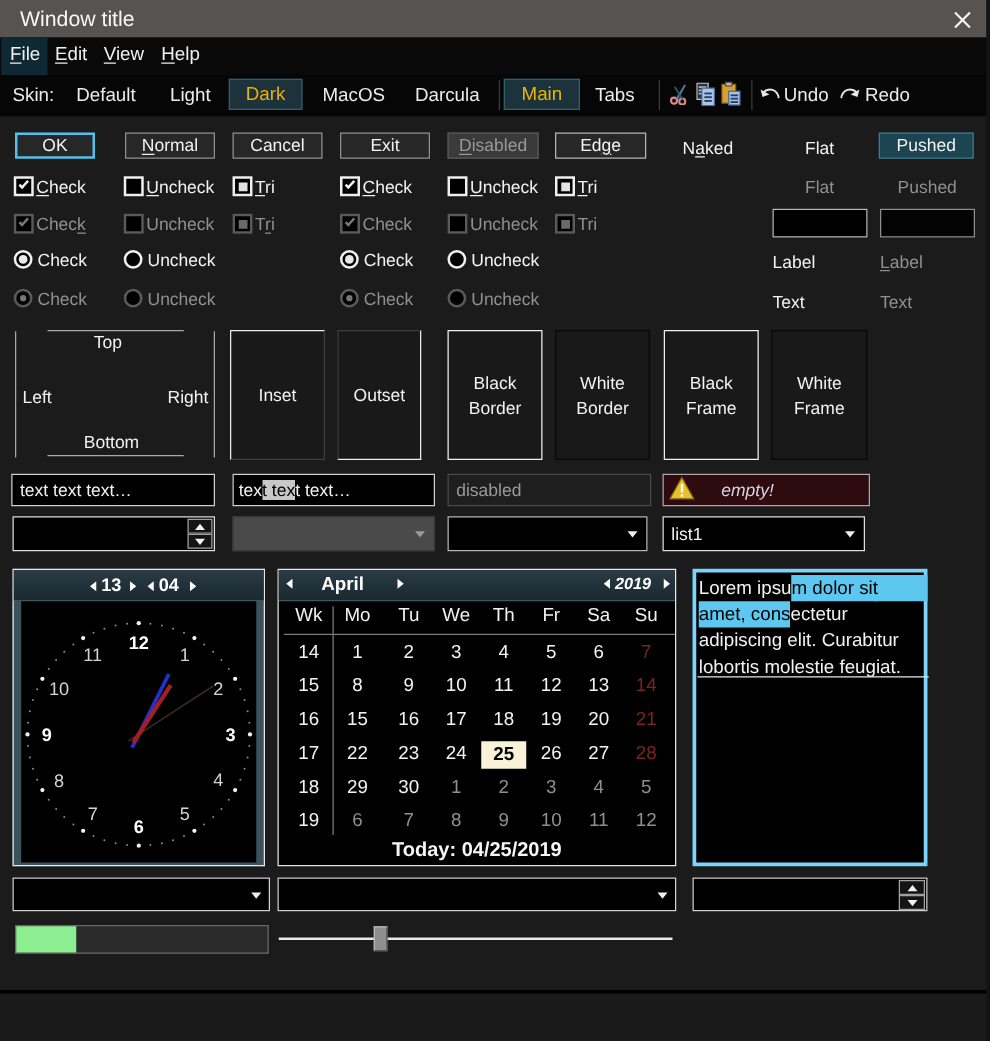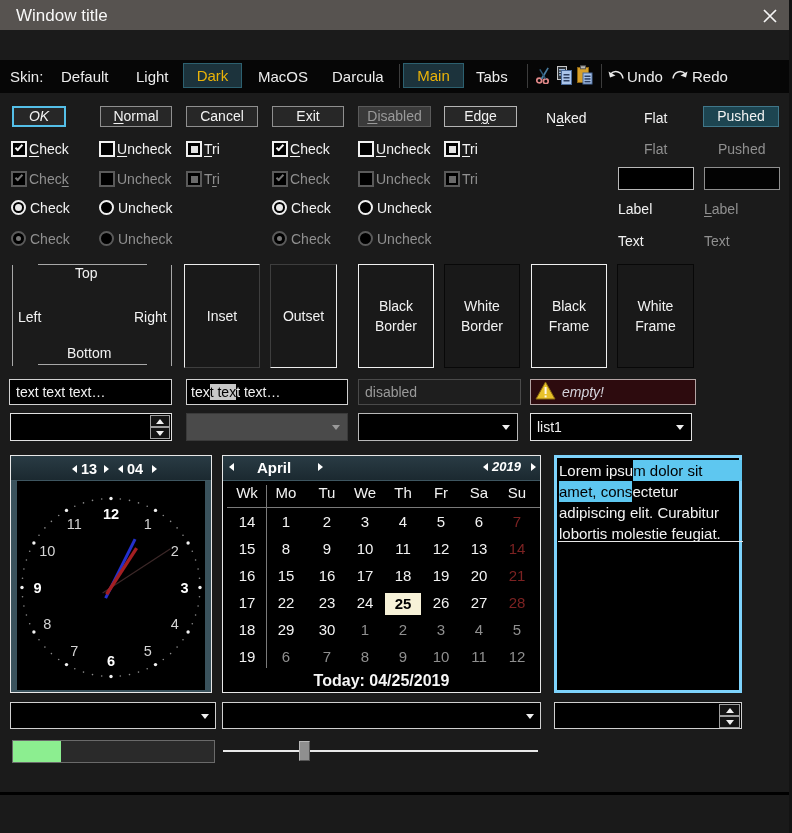--- a/index.html
+++ b/index.html
@@ -47,20 +47,27 @@
 .arr-up{position:absolute;width:0;height:0;border-left:4px solid transparent;border-right:4px solid transparent;border-bottom:5px solid #f0f0f0;}
 .arr-dn2{position:absolute;width:0;height:0;border-left:4px solid transparent;border-right:4px solid transparent;border-top:5px solid #f0f0f0;}
 </style></head><body>
 <div id="win">
     <div id="titlebar">
       <span class="t">Window title</span>
       <svg class="abs" style="left:762px;top:8px;" width="16" height="16" viewBox="0 0 16 16">
         <path d="M2 2 L14 14 M14 2 L2 14" stroke="#f5f5f5" stroke-width="1.7"></path>
       </svg>
     </div>
+    <div id="menubar">
+      <div id="filehl"></div>
+      <span class="mi" style="left:8px;"><u>F</u>ile</span>
+      <span class="mi" style="left:44px;"><u>E</u>dit</span>
+      <span class="mi" style="left:83px;"><u>V</u>iew</span>
+      <span class="mi" style="left:129px;"><u>H</u>elp</span>
+    </div>
     <div id="toolbar">
       <span class="ti" style="left:10px;">Skin:</span>
       <span class="ti" style="left:61px;">Default</span>
       <span class="ti" style="left:136px;">Light</span>
       <div class="tbtn" style="left:183px;width:59px;">Dark</div>
       <span class="ti" style="left:258px;">MacOS</span>
       <span class="ti" style="left:332px;">Darcula</span>
       <div class="tsep" style="left:399px;"></div>
       <div class="tbtn" style="left:403px;width:61px;">Main</div>
       <span class="ti" style="left:476px;">Tabs</span>
@@ -94,21 +101,21 @@
         <path d="M2.5 4 C7 -0.5 14 1.5 15 8.5" fill="none" stroke="#e8e8e8" stroke-width="1.5"></path>
         <path d="M0.5 1.5 L2 7.5 L7.5 5.5 Z" fill="#e8e8e8"></path>
       </svg>
       <span class="ti" style="left:627px;">Undo</span>
       <svg class="abs" style="left:671px;top:10px;" width="17" height="12" viewBox="0 0 17 12">
         <path d="M14.5 4 C10 -0.5 3 1.5 2 8.5" fill="none" stroke="#e8e8e8" stroke-width="1.5"></path>
         <path d="M16.5 1.5 L15 7.5 L9.5 5.5 Z" fill="#e8e8e8"></path>
       </svg>
       <span class="ti" style="left:692px;">Redo</span>
     </div>
-    <div class="btn" style="left:12px;width:54px;border:2px solid #54bfe8;line-height:17px;font-style:italic;">OK</div>
+    <div class="btn" style="left:12px;width:64px;border:2px solid #54bfe8;line-height:17px;">OK</div>
     <div class="btn" style="left:100px;width:72px;"><u>N</u>ormal</div>
     <div class="btn" style="left:186px;width:72px;">Cancel</div>
     <div class="btn" style="left:272px;width:72px;">Exit</div>
     <div class="btn" style="left:358px;width:73px;background:#3a3a3a;border-color:#5a5a5a;color:#9a9a9a;"><u>D</u>isabled</div>
     <div class="btn" style="left:444px;width:73px;border-color:#b4b4b4;">Ed<u>g</u>e</div>
     <div class="lbl" style="left:546px;top:110px;">N<u>a</u>ked</div>
     <div class="lbl" style="left:644px;top:110px;">Flat</div>
     <div class="btn" style="left:703px;width:76px;background:#1d4551;border-color:#40778a;">Pushed</div>
     <div class="cb" style="left:11px;top:141px;">
       <div class="chk"></div>
@@ -192,21 +199,21 @@
     <div class="bevelline" style="left:38px;top:364px;width:109px;height:1px;"></div>
     <div class="bx" style="left:184px;width:76px;border-top:1px solid #ececec;border-left:1px solid #ececec;border-bottom:1px solid #3e3e3e;border-right:1px solid #3e3e3e;">Inset</div>
     <div class="bx" style="left:270px;width:67px;border-top:1px solid #3e3e3e;border-left:1px solid #3e3e3e;border-bottom:1px solid #ececec;border-right:1px solid #ececec;">Outset</div>
     <div class="bx" style="left:358px;width:76px;border:1px solid #f0f0f0;">Black<br>Border</div>
     <div class="bx" style="left:444px;width:76px;border:1px solid #080808;">White<br>Border</div>
     <div class="bx" style="left:531px;width:76px;border:1px solid #f0f0f0;">Black<br>Frame</div>
     <div class="bx" style="left:617px;width:77px;border:1px solid #080808;">White<br>Frame</div>
     <div class="edit" style="left:9px;top:379px;width:163px;height:26px;">text text text…</div>
     <div class="edit" style="left:186px;top:379px;width:162px;height:26px;padding-left:4px;">tex<span style="background:#c8c8c8;color:#000;">t tex</span>t text…</div>
     <div class="edit" style="left:358px;top:379px;width:163px;height:26px;background:#1e1e1e;border-color:#4a4a4a;color:#9a9a9a;">disabled</div>
-    <div class="edit" style="left:530px;top:379px;width:166px;height:26px;background:#2d0b0e;border-color:#b3a4a4;color:#d4d4dc;font-style:italic;padding-left:31px;">empty!</div>
+    <div class="edit" style="left:530px;top:379px;width:166px;height:26px;background:#2d0b0e;border-color:#b3a4a4;color:#d4d4dc;font-style:italic;padding-left:46px;">empty!</div>
     <svg class="abs" style="left:535px;top:381px;" width="21" height="20" viewBox="0 0 21 20">
       <path d="M10.5 1 L20 18 L1 18 Z" fill="#e8c22a" stroke="#8a6a10" stroke-width="1"></path>
       <rect x="9.6" y="6" width="2" height="7" fill="#fff8e8"></rect>
       <rect x="9.6" y="14.4" width="2" height="2" fill="#fff8e8"></rect>
     </svg>
     <div class="combo" style="left:10px;top:413px;width:162px;height:28px;border-color:#e0e0e0;"></div>
     <div class="spinbox" style="left:150px;top:415px;width:20px;height:12px;">
       <div class="arr-up" style="left:5px;top:3px;"></div>
     </div>
     <div class="spinbox" style="left:150px;top:427px;width:20px;height:12px;">

